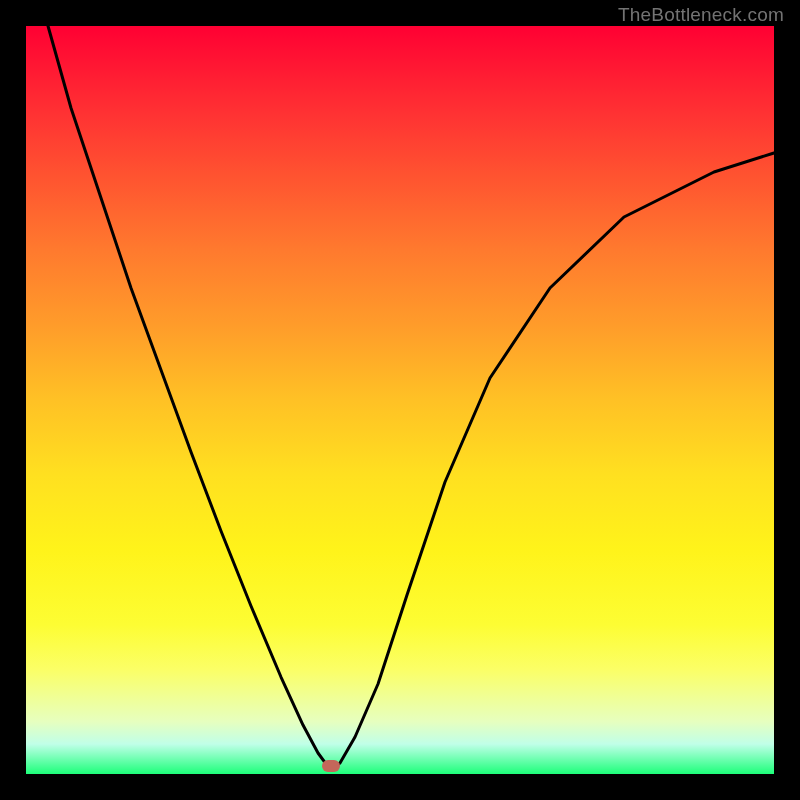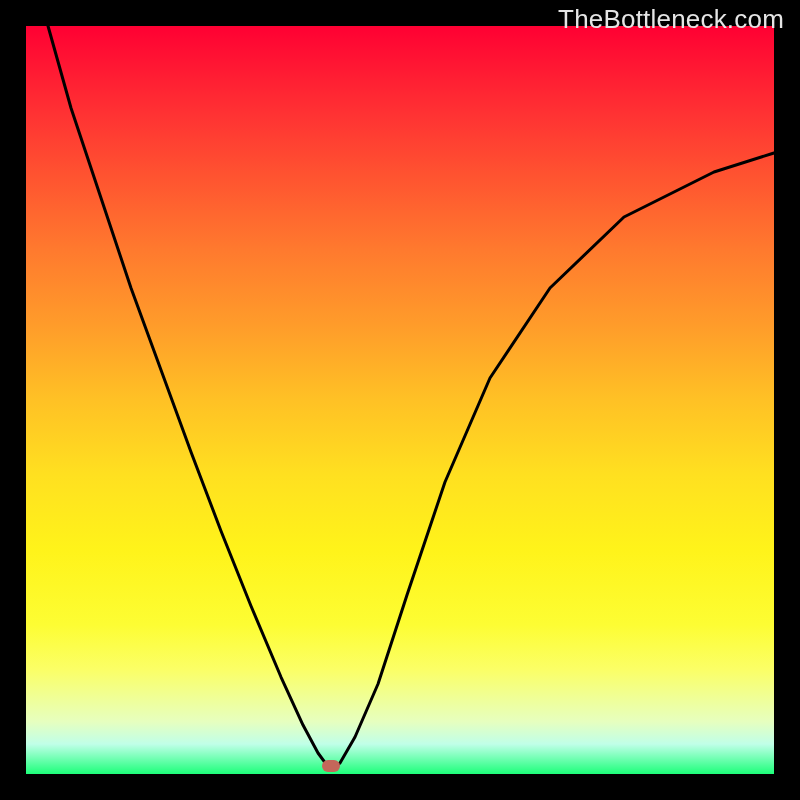--- a/index.html
+++ b/index.html
@@ -39,22 +39,22 @@
       #fbff66 86%,
       #e6ffbf 93%,
       #c0ffe8 96%,
       #1dff7a 100%
     );
   }
   .watermark {
     position: absolute;
     top: 4px;
     right: 16px;
-    color: #e5e5e5;
-    font-size: 26px;
+    color: #737373;
+    font-size: 19px;
     font-weight: 500;
     letter-spacing: 0.2px;
   }
   svg.curve {
     position: absolute;
     top: 26px;
     left: 26px;
     width: 748px;
     height: 748px;
     overflow: visible;

